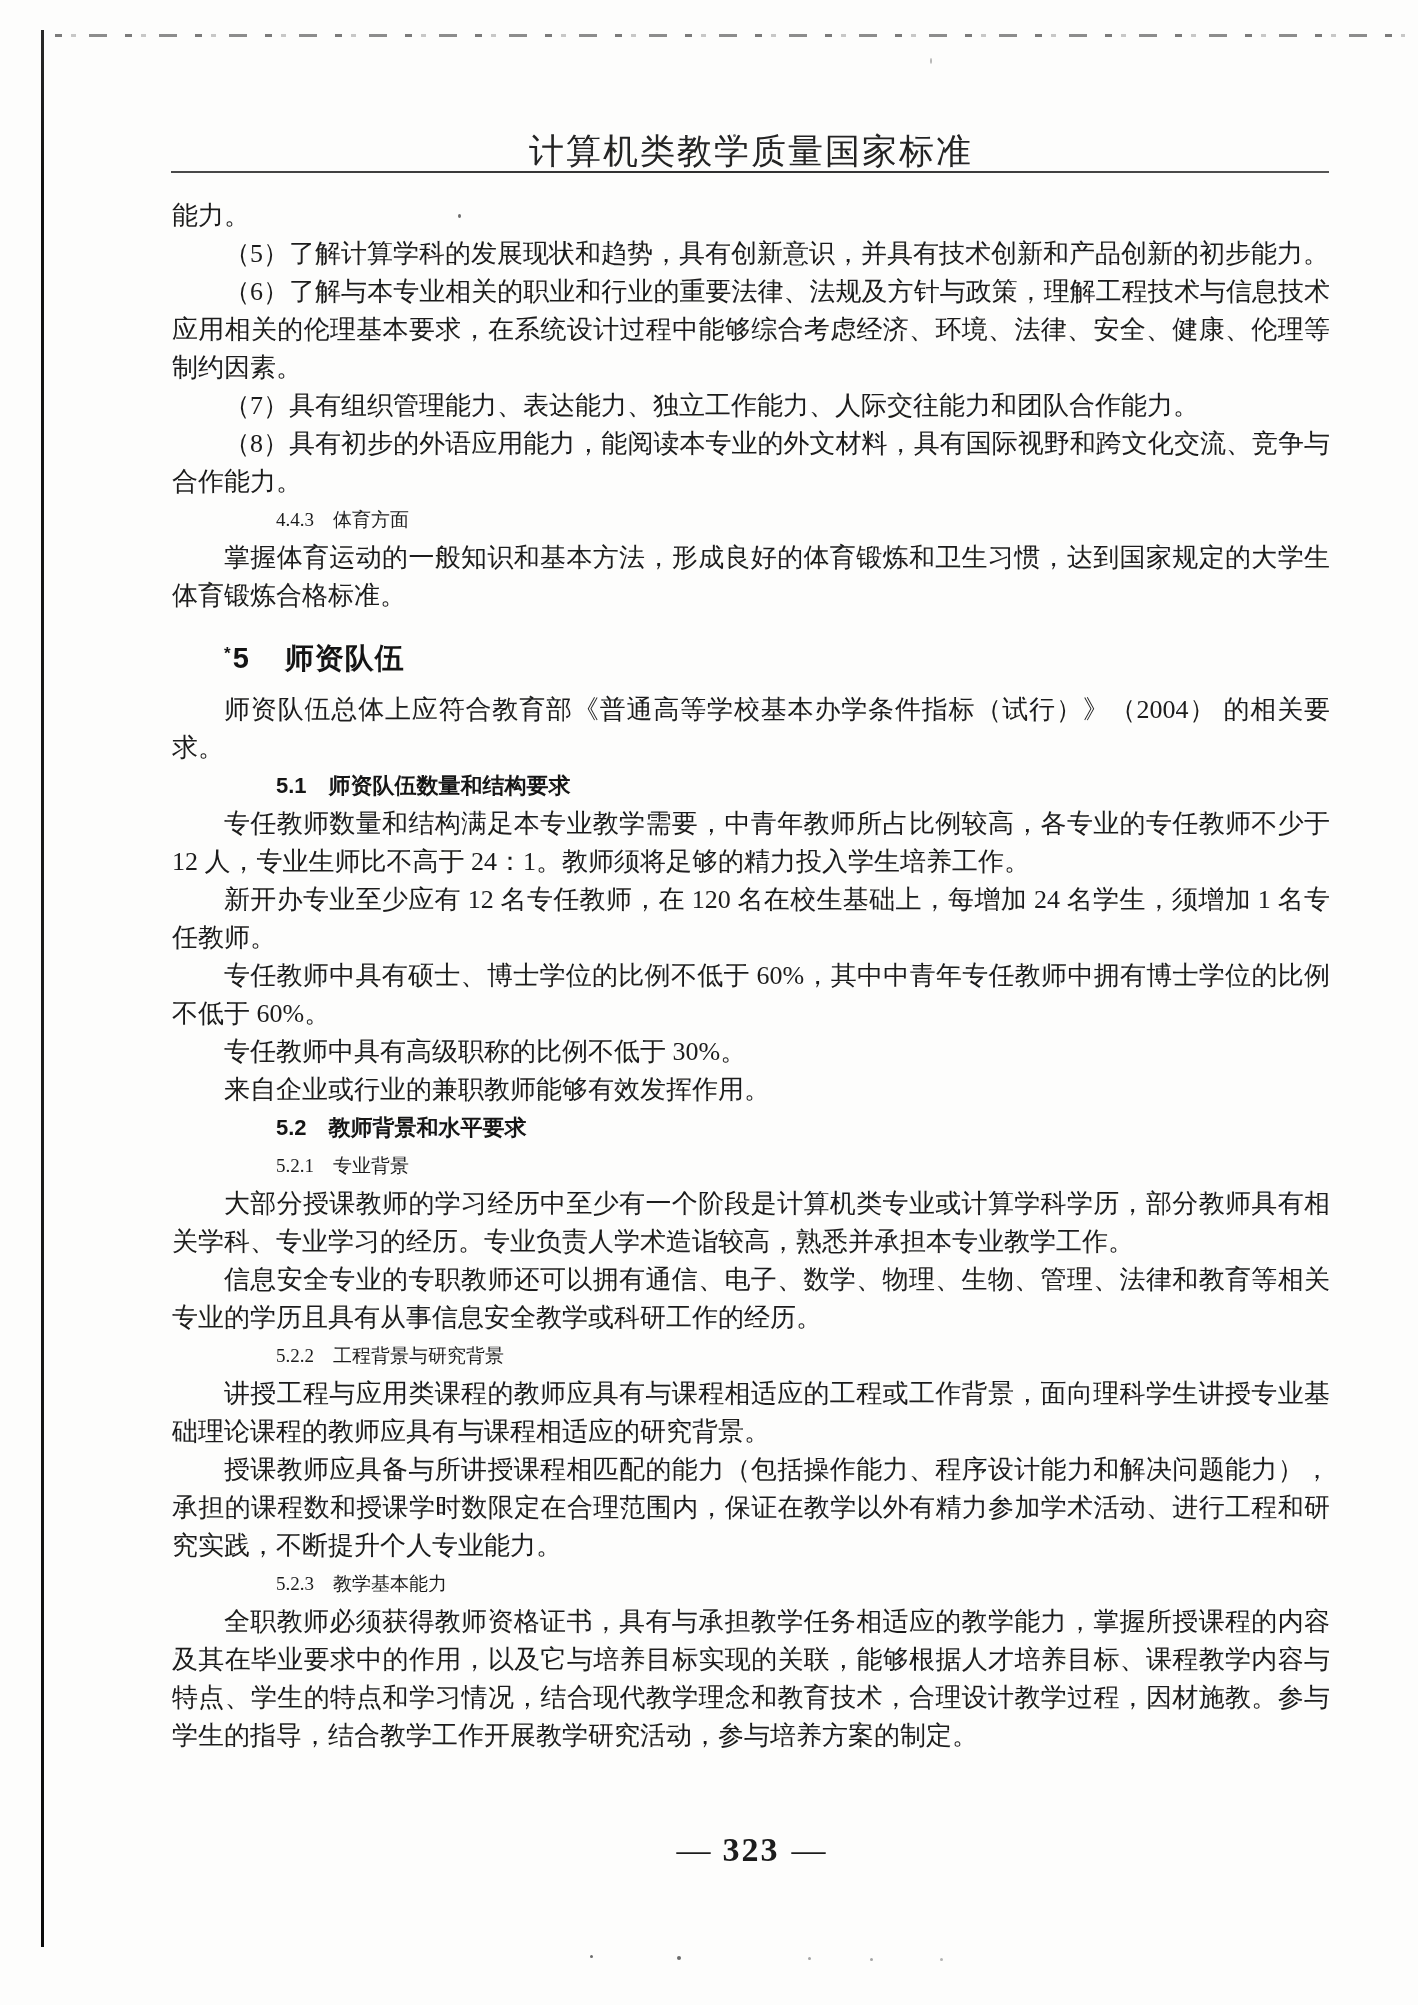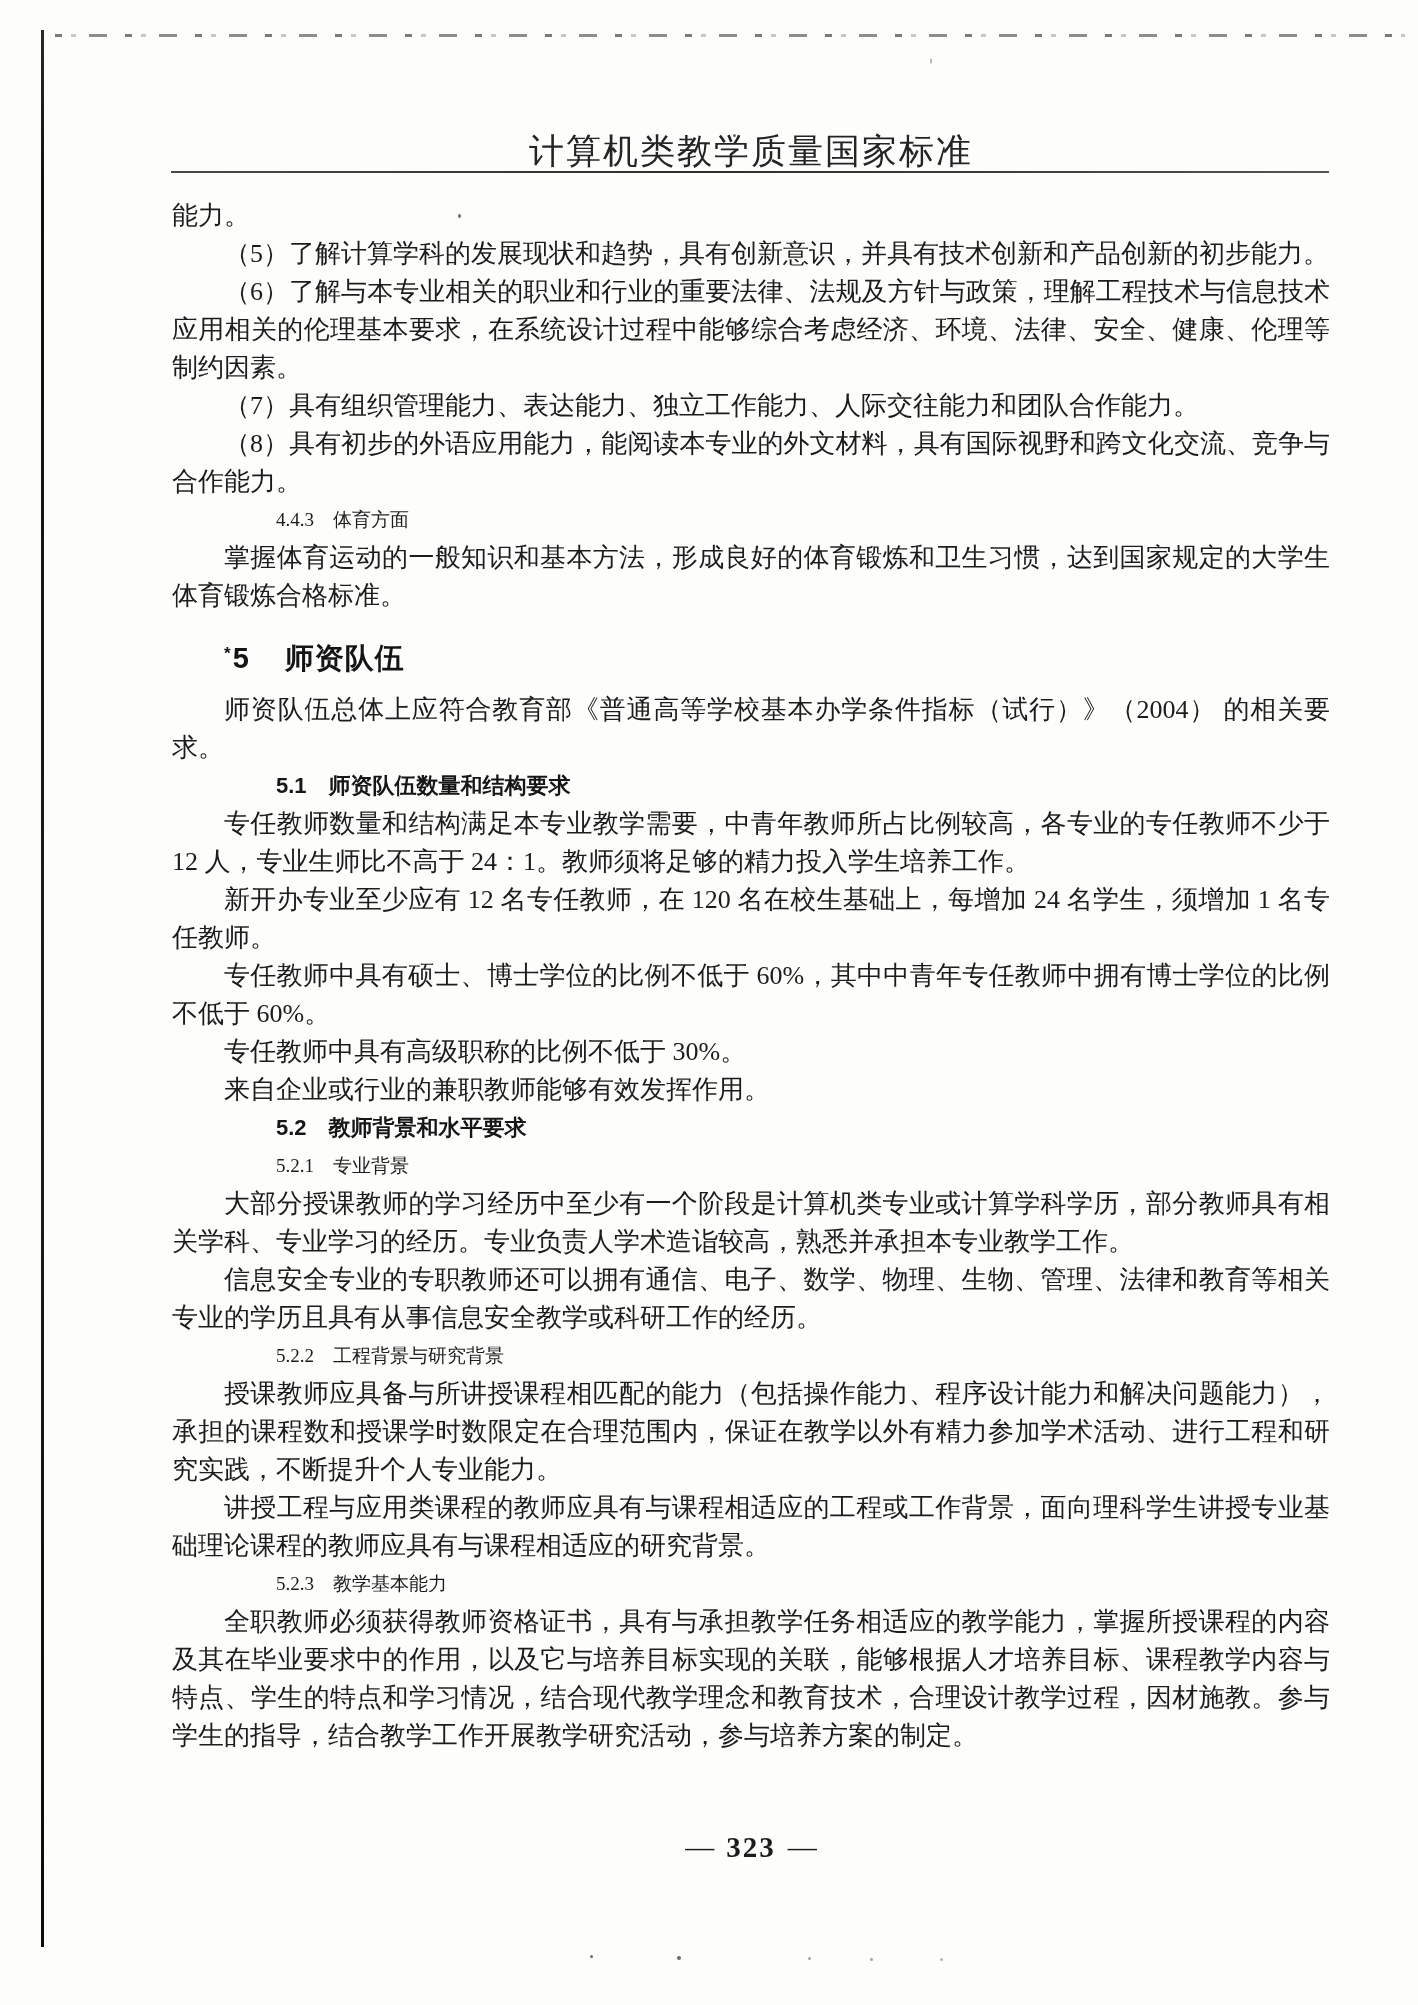--- a/index.html
+++ b/index.html
@@ -59,21 +59,21 @@
     margin:0;padding-left:52px;color:#161616;text-indent:0;
   }
   .h4{
     font-size:19px;font-weight:normal;line-height:38px;
     margin:0;padding-left:52px;text-indent:0;
   }
 
   
   .page-num{
     position:absolute;left:172px;top:1831px;width:1158px;
-    text-align:center;font-size:29px;white-space:nowrap;
+    text-align:center;font-size:34px;white-space:nowrap;
   }
   .page-num .dash{letter-spacing:0;margin:0 12px;font-weight:normal;}
   .page-num .num{font-weight:bold;letter-spacing:2px;}
 </style>
 </head>
 <body>
 
 <div class="page">
 
   <div class="scan-vline"></div>
@@ -108,21 +108,21 @@
     <p>专任教师数量和结构满足本专业教学需要，中青年教师所占比例较高，各专业的专任教师不少于 12 人，专业生师比不高于 24：1。教师须将足够的精力投入学生培养工作。</p>
     <p>新开办专业至少应有 12 名专任教师，在 120 名在校生基础上，每增加 24 名学生，须增加 1 名专任教师。</p>
     <p>专任教师中具有硕士、博士学位的比例不低于 60%，其中中青年专任教师中拥有博士学位的比例不低于 60%。</p>
     <p>专任教师中具有高级职称的比例不低于 30%。</p>
     <p>来自企业或行业的兼职教师能够有效发挥作用。</p>
     <p class="h3">5.2　教师背景和水平要求</p>
     <p class="h4">5.2.1　专业背景</p>
     <p>大部分授课教师的学习经历中至少有一个阶段是计算机类专业或计算学科学历，部分教师具有相关学科、专业学习的经历。专业负责人学术造诣较高，熟悉并承担本专业教学工作。</p>
     <p>信息安全专业的专职教师还可以拥有通信、电子、数学、物理、生物、管理、法律和教育等相关专业的学历且具有从事信息安全教学或科研工作的经历。</p>
     <p class="h4">5.2.2　工程背景与研究背景</p>
+    <p>讲授工程与应用类课程的教师应具有与课程相适应的工程或工作背景，面向理科学生讲授专业基础理论课程的教师应具有与课程相适应的研究背景。</p>
     <p>授课教师应具备与所讲授课程相匹配的能力（包括操作能力、程序设计能力和解决问题能力），承担的课程数和授课学时数限定在合理范围内，保证在教学以外有精力参加学术活动、进行工程和研究实践，不断提升个人专业能力。</p>
-    <p>讲授工程与应用类课程的教师应具有与课程相适应的工程或工作背景，面向理科学生讲授专业基础理论课程的教师应具有与课程相适应的研究背景。</p>
     <p class="h4">5.2.3　教学基本能力</p>
     <p>全职教师必须获得教师资格证书，具有与承担教学任务相适应的教学能力，掌握所授课程的内容及其在毕业要求中的作用，以及它与培养目标实现的关联，能够根据人才培养目标、课程教学内容与特点、学生的特点和学习情况，结合现代教学理念和教育技术，合理设计教学过程，因材施教。参与学生的指导，结合教学工作开展教学研究活动，参与培养方案的制定。</p>
   </div>
 
   <div class="page-num"><span class="dash">—</span><span class="num">323</span><span class="dash">—</span></div>
 
 </div>
 
 </body></html>

